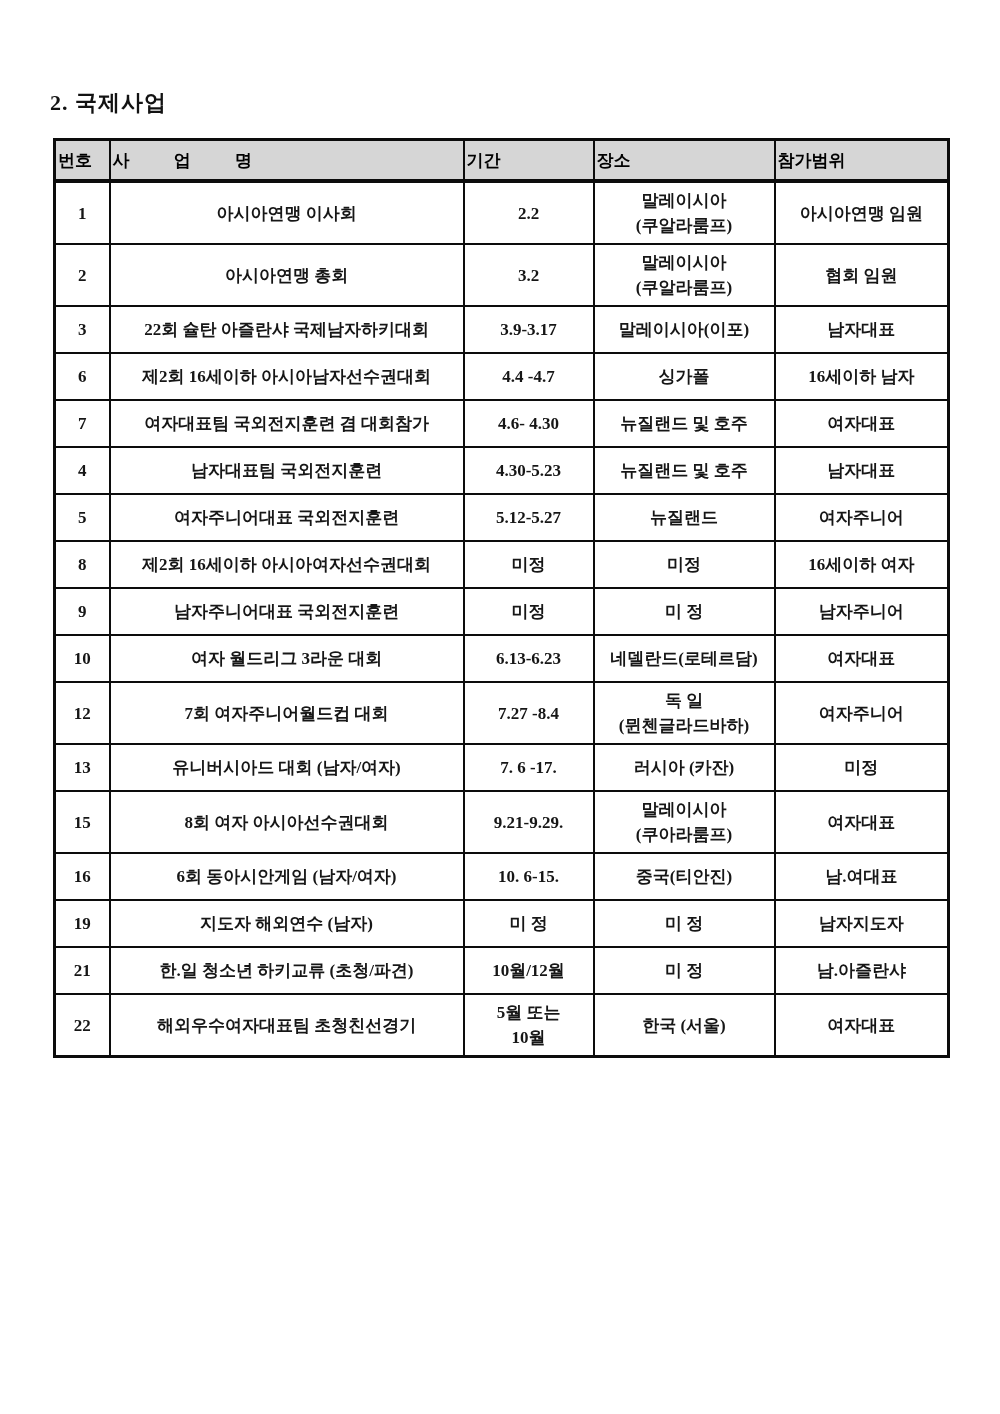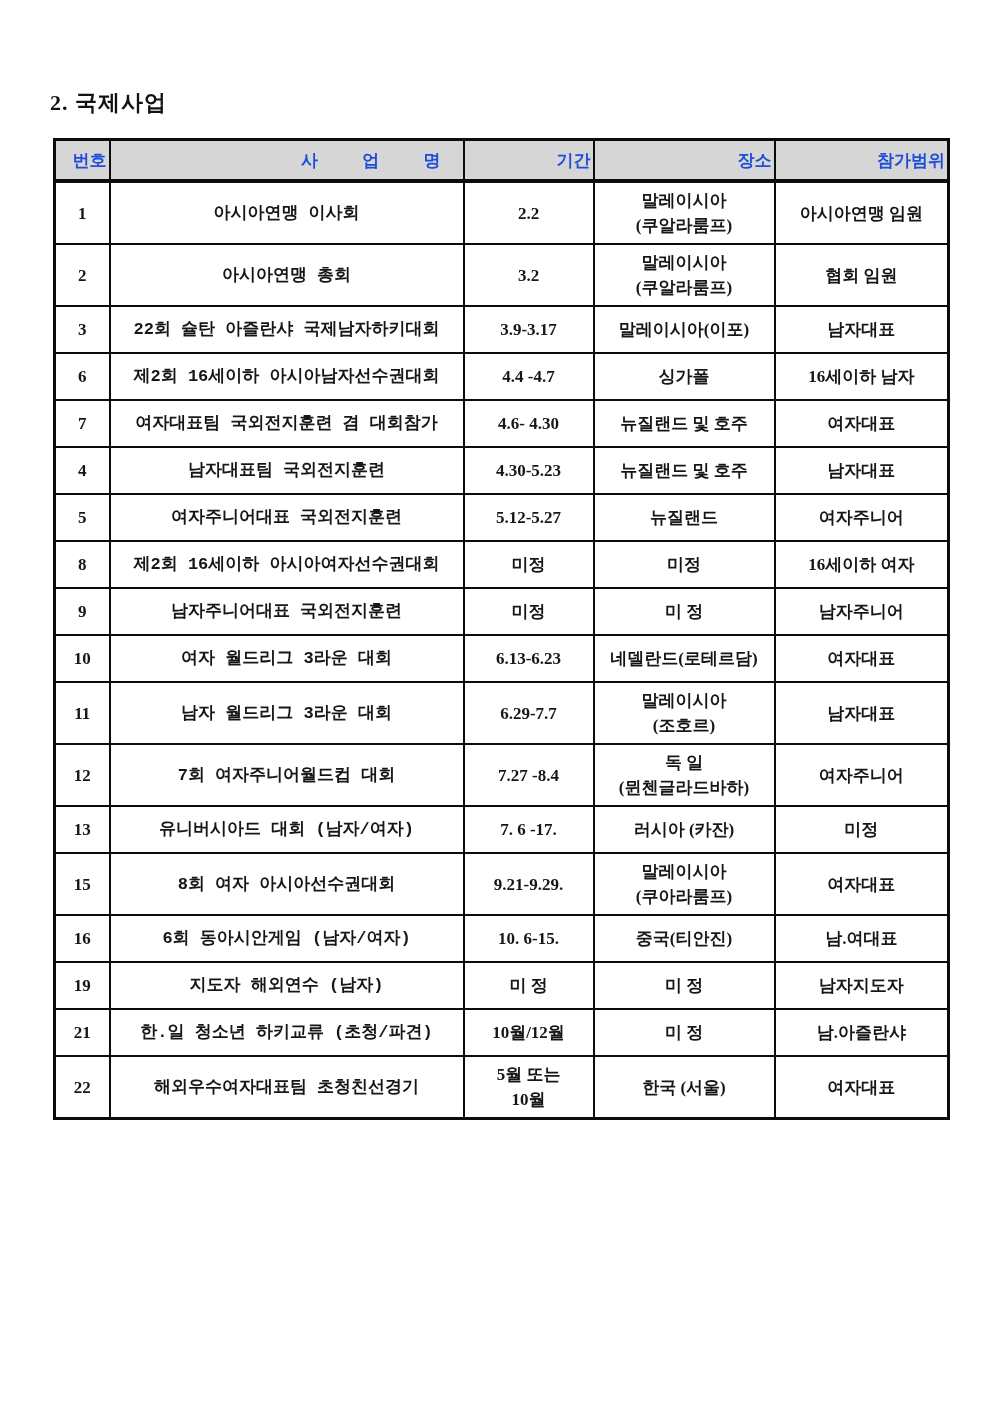--- a/index.html
+++ b/index.html
@@ -41,45 +41,44 @@
   table.schedule th,
   table.schedule td {
     border: 2px solid #0c0c0c;
     font-weight: 700;
     overflow: hidden;
   }
   table.schedule thead th {
     background: #d6d6d6;
     height: 34px;
     font-size: 17px;
-    text-align: right;
+    text-align: left;
     vertical-align: middle;
     border-bottom: 4px solid #0c0c0c;
     padding: 2px;
-    color: #1d4ed8;
+    color: #000000;
   }
   th.h-name {
     letter-spacing: 20px;
     padding-left: 20px; 
   }
   table.schedule tbody tr {
     height: 47px;
   }
   table.schedule td {
     font-size: 17px;
     line-height: 25px;
     text-align: center;
     vertical-align: middle;
     padding: 5px 3px;
   }
   td.c-name {
     text-align: left;
     padding-left: 23px;
     padding-right: 6px;
-    font-family: Liberation Mono, monospace;
   }
 </style>
 </head>
 <body>
 
 <div class="page">
 
   <div class="doc-title">2. 국제사업</div>
 
   <table class="schedule">
@@ -164,27 +163,20 @@
           <td class="c-scope">남자주니어</td>
         </tr>
         <tr>
           <td class="c-no">10</td>
           <td class="c-name">여자 월드리그 3라운 대회</td>
           <td class="c-period">6.13-6.23</td>
           <td class="c-place">네델란드(로테르담)</td>
           <td class="c-scope">여자대표</td>
         </tr>
         <tr>
-          <td class="c-no">11</td>
-          <td class="c-name">남자 월드리그 3라운 대회</td>
-          <td class="c-period">6.29-7.7</td>
-          <td class="c-place">말레이시아<br>(조호르)</td>
-          <td class="c-scope">남자대표</td>
-        </tr>
-        <tr>
           <td class="c-no">12</td>
           <td class="c-name">7회 여자주니어월드컵 대회</td>
           <td class="c-period">7.27 -8.4</td>
           <td class="c-place">독 일<br>(뮌첸글라드바하)</td>
           <td class="c-scope">여자주니어</td>
         </tr>
         <tr>
           <td class="c-no">13</td>
           <td class="c-name">유니버시아드 대회 (남자/여자)</td>
           <td class="c-period">7. 6 -17.</td>

